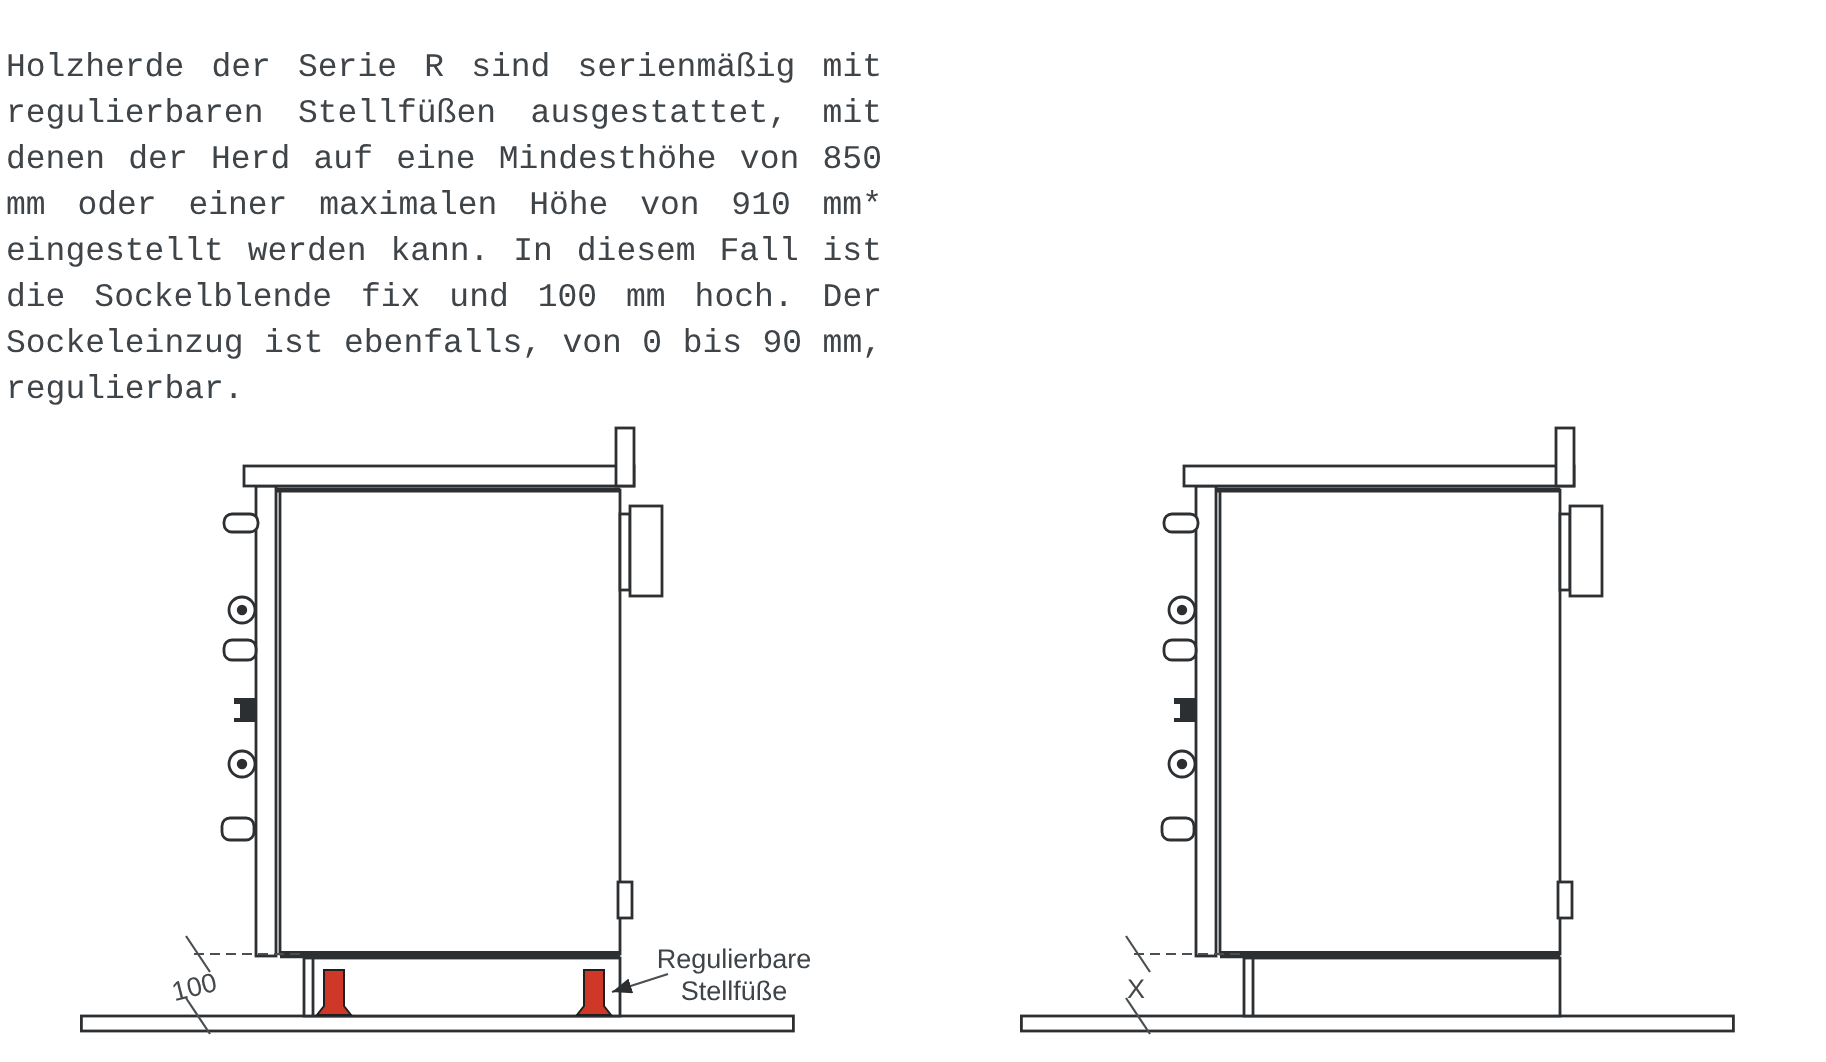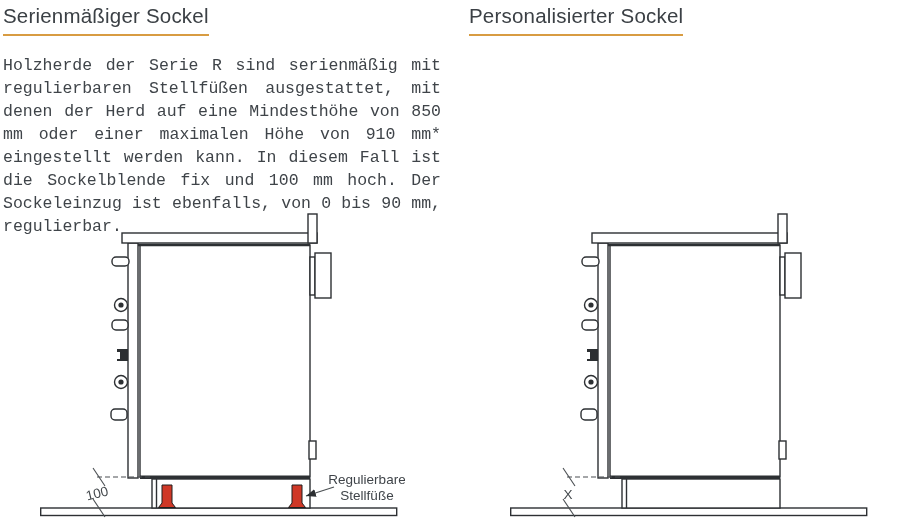--- a/index.html
+++ b/index.html
@@ -40,26 +40,24 @@
   .dim-dash{stroke-dasharray:5 3;}
   .svg-label{font-family:"Liberation Sans",sans-serif;font-size:13.5px;fill:var(--text);}
   .svg-dim{font-family:"Liberation Sans",sans-serif;font-size:13.5px;fill:#44494d;}
 </style>
 </head>
 <body>
 
 <div id="screen">
 
   <div class="col left">
-    <h2 class="heading">Serienmäßiger Sockel</h2>
     <p class="body-text">Holzherde der Serie R sind serienmäßig mit regulierbaren Stellfüßen ausgestattet, mit denen der Herd auf eine Mindesthöhe von 850 mm oder einer maximalen Höhe von 910 mm* eingestellt werden kann. In diesem Fall ist die Sockelblende fix und 100 mm hoch. Der Sockeleinzug ist ebenfalls, von 0 bis 90 mm, regulierbar.</p>
   </div>
 
   <div class="col right">
-    <h2 class="heading">Personalisierter Sockel</h2>
   </div>
 
   <svg class="diagram left" viewBox="0 0 365 326">
     <defs>
       <marker id="arrowL" markerWidth="10" markerHeight="8" refX="9" refY="3.5" orient="auto">
         <path d="M0,0 L9,3.5 L0,7 Z" fill="#2c2f32"></path>
       </marker>
     </defs>
 
     <rect class="s" x="0.7" y="308" width="356" height="7.5"></rect>

